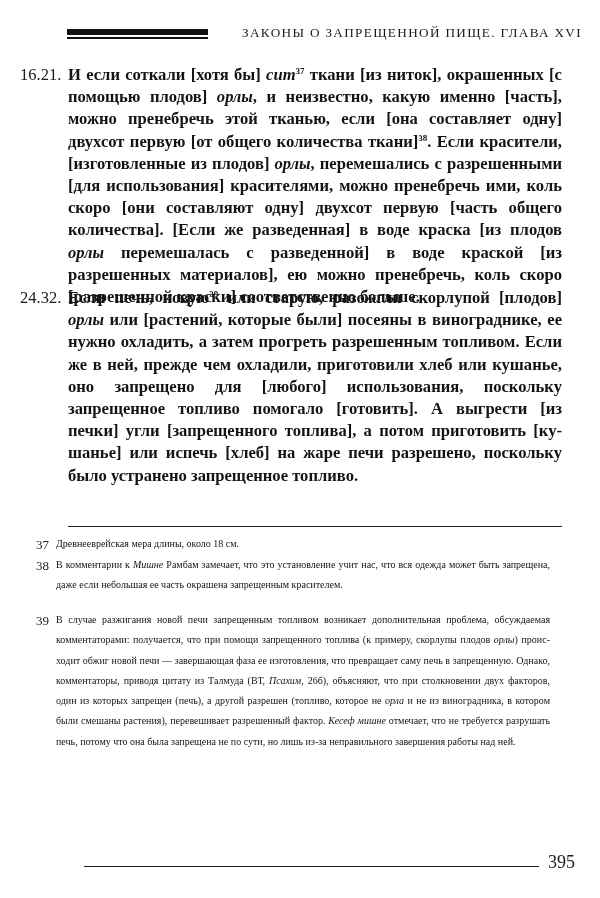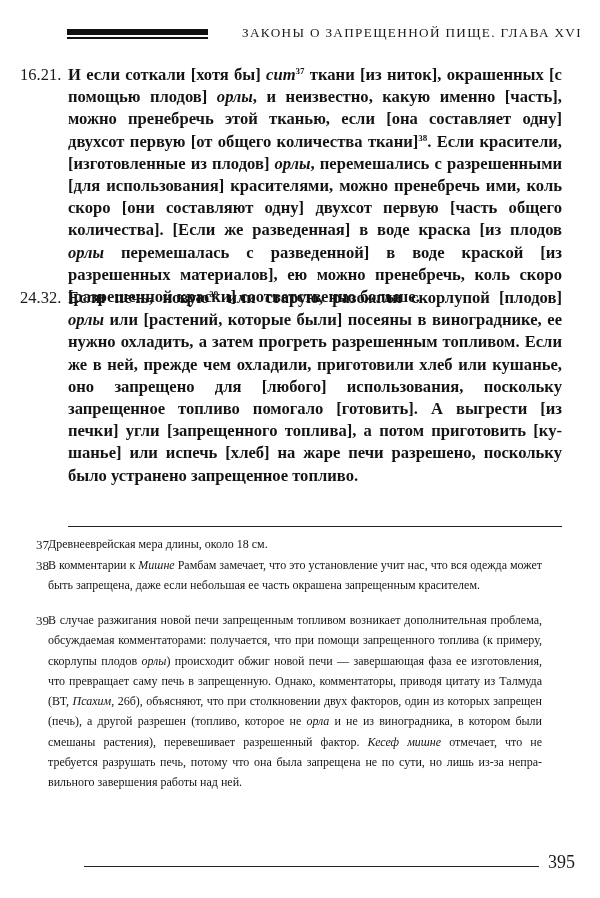--- a/index.html
+++ b/index.html
@@ -98,23 +98,23 @@
     }
     .fn-num {
       position: absolute;
       left: 0;
       top: 1px;
       font-size: 13px;
       line-height: 20px;
       color: #222;
     }
     .fn-text {
-      margin-left: 12px;
+      margin-left: 20px;
       width: 494px;
-      font-size: 12px;
+      font-size: 10px;
       line-height: 20.3px;
       text-align: justify;
     }
     .fn-text i { }
     #fn37 { top: 534px; }
     #fn38 { top: 555px; }
     #fn39 { top: 610px; }
 
     .page-foot {
       position: absolute;

